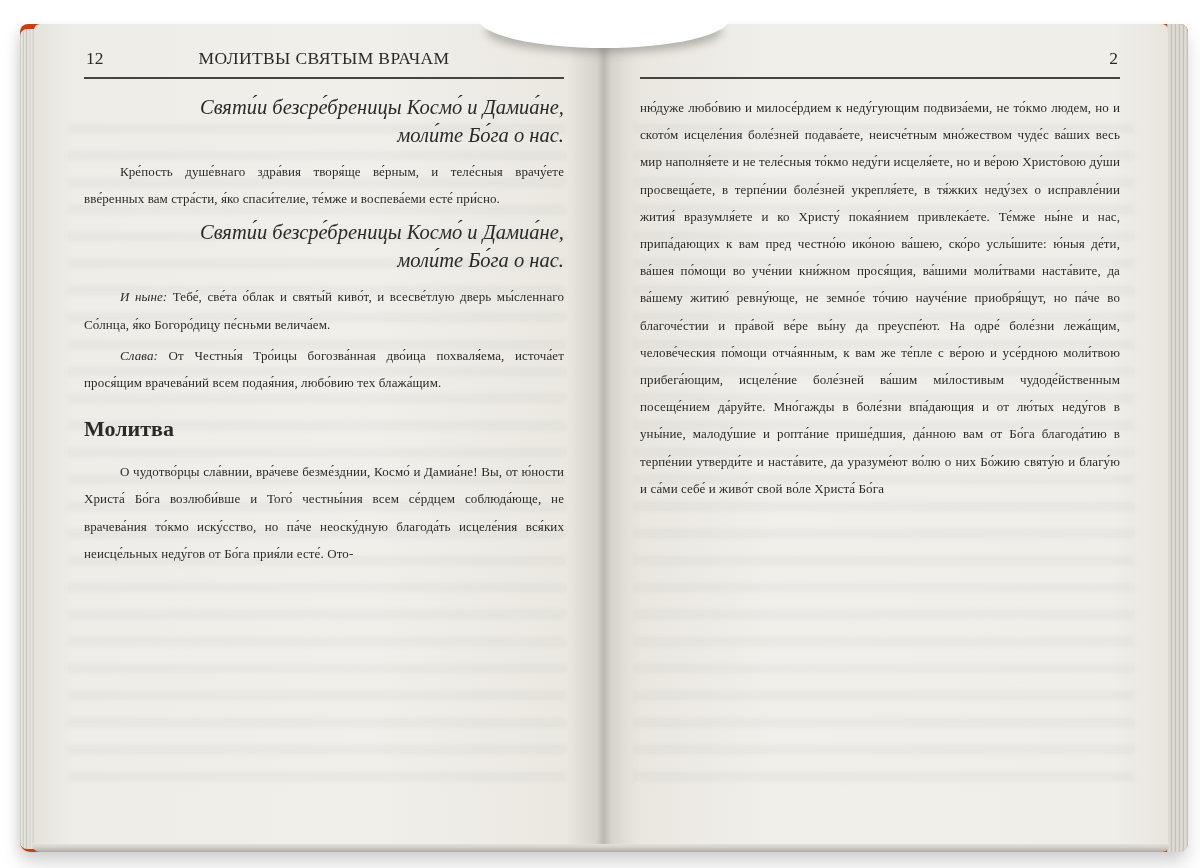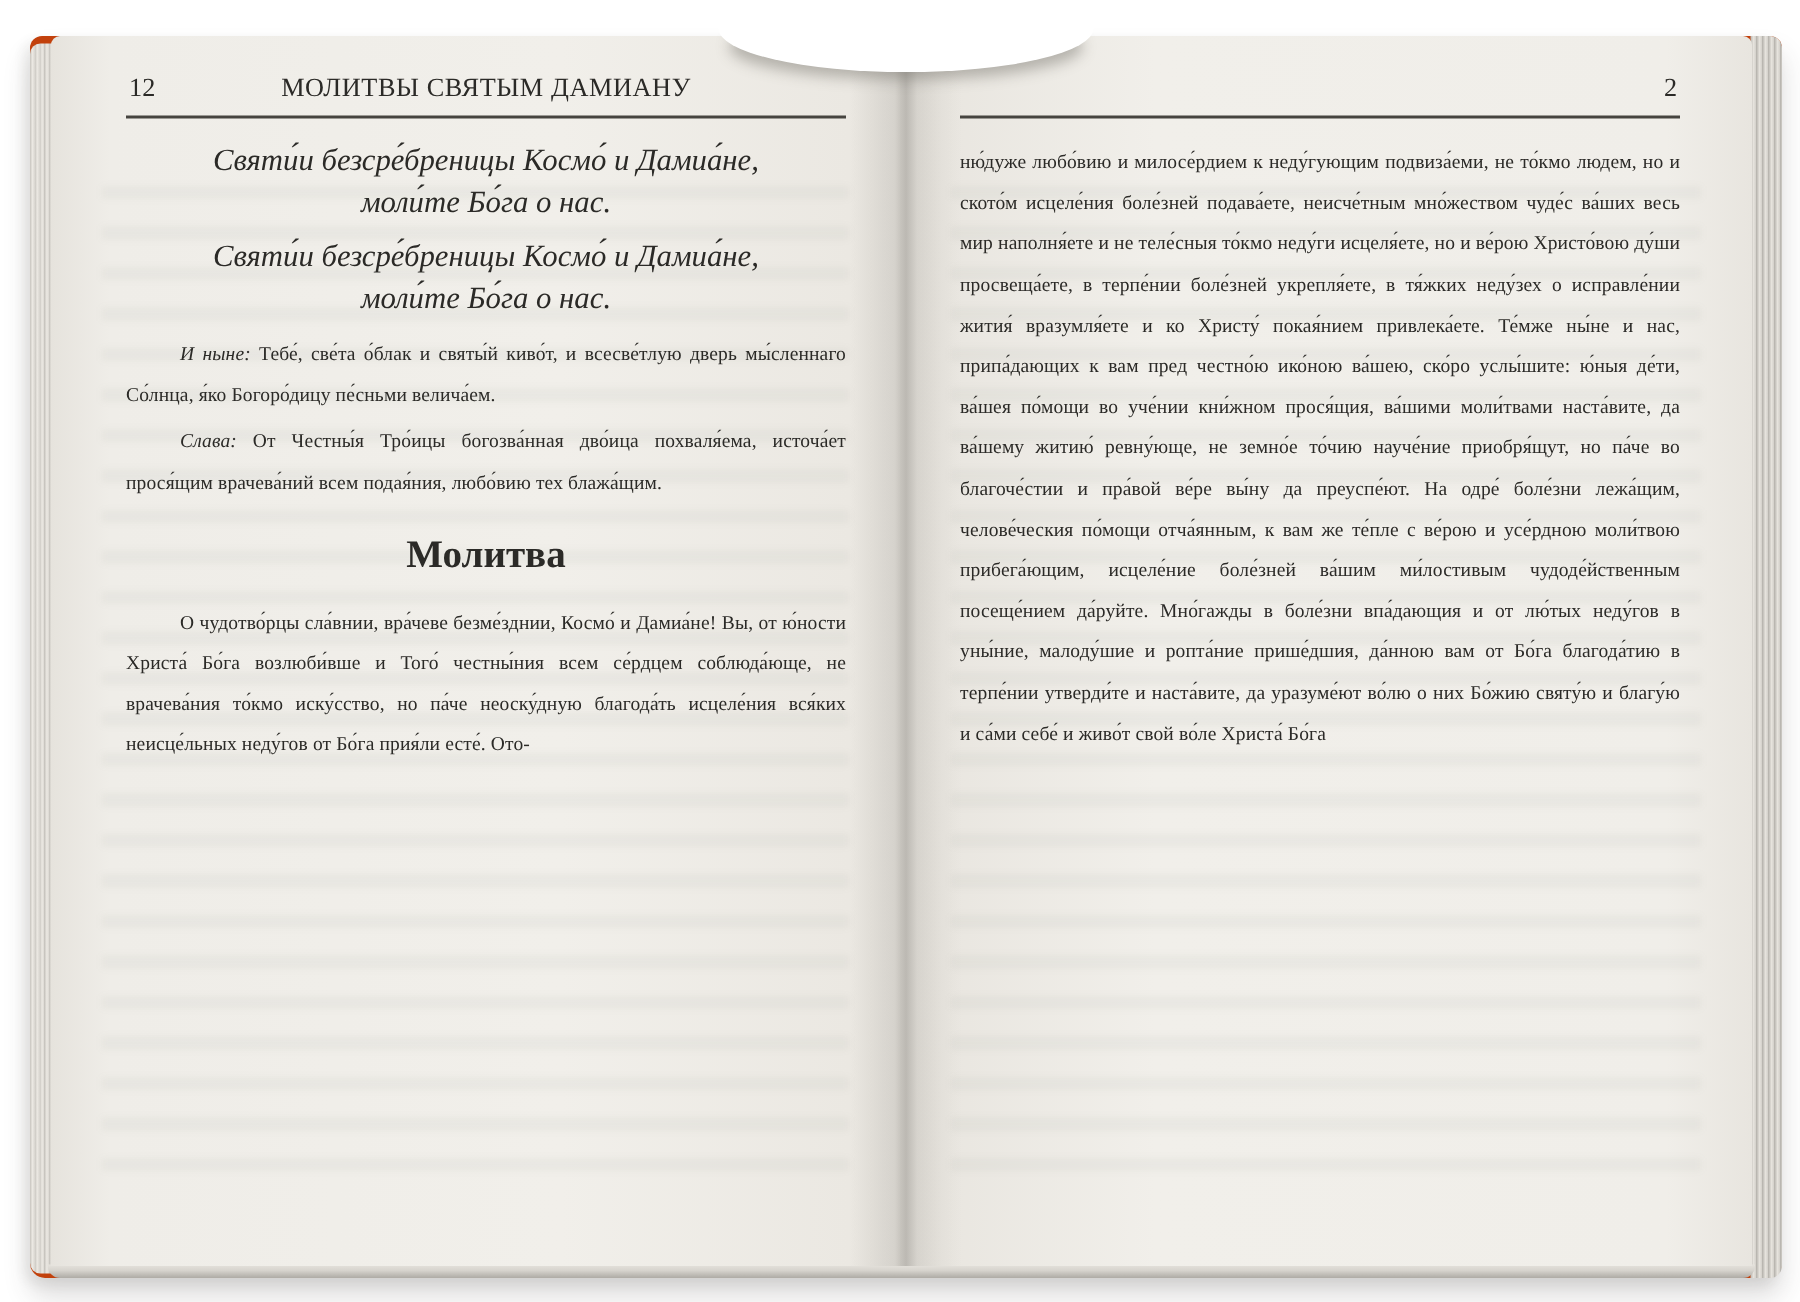--- a/index.html
+++ b/index.html
@@ -76,55 +76,56 @@
     text-align:center;font-size:17.5px;letter-spacing:0.4px;line-height:24px;
     white-space:nowrap;
   }
   .running-head .rh-num{
     position:absolute;top:0;font-size:17.5px;line-height:24px;
   }
   .page-left .rh-num{left:2px;}
   .page-right .rh-num{right:2px;}
   .body-text{position:relative;z-index:2;}
   .refrain{
-    font-style:italic;text-align:center;
+    font-style:italic;text-align:right;
     font-size:20.5px;line-height:26px;
     margin:7px 0 10px;
   }
   .para{
     margin:0;text-align:justify;text-indent:36px;
     font-size:13px;line-height:27.2px;
     letter-spacing:0.1px;
   }
   .para.cont{text-indent:0;}
   .para .lead{font-style:italic;}
   .section-heading{
-    font-weight:bold;text-align:center;
-    font-size:26px;margin:20px 0 16px;
+    font-weight:bold;
+    font-size:22px;margin:20px 0 16px;
   }
 </style>
 </head>
 <body>
 
 <div class="book">
   <div class="edge-left"></div>
   <div class="edge-right"></div>
   <div class="edge-bottom"></div>
 
   <div class="pages">
 
     <div class="page page-left">
       <div class="ghost"></div>
       <div class="running-head">
         <span class="rh-num">12</span>
-        <div class="rh-title">МОЛИТВЫ СВЯТЫМ ДАМИАНУ</div>
+        <div class="rh-title">МОЛИТВЫ СВЯТЫМ ВРАЧАМ</div>
       </div>
       <div class="body-text">
         <div class="refrain">Святи́и безсре́бреницы Космо́ и Дамиа́не,</div>
         <div class="refrain" style="margin-top:-8px">моли́те Бо́га о нас.</div>
+        <p class="para">Кре́пость душе́внаго здра́вия творя́ще ве́рным, и теле́сныя врачу́ете вве́ренных вам стра́сти, я́ко спаси́телие, те́мже и воспева́еми есте́ при́сно.</p>
         <div class="refrain">Святи́и безсре́бреницы Космо́ и Дамиа́не,</div>
         <div class="refrain" style="margin-top:-8px">моли́те Бо́га о нас.</div>
         <p class="para" style="margin-top:4px"><span class="lead">И ныне:</span> <span>Тебе́, све́та о́блак и святы́й киво́т, и всесве́тлую дверь мы́сленнаго Со́лнца, я́ко Богоро́дицу пе́сньми велича́ем.</span></p>
         <p class="para" style="margin-top:4px"><span class="lead">Слава:</span> <span>От Честны́я Тро́ицы богозва́нная дво́ица похваля́ема, источа́ет прося́щим врачева́ний всем подая́ния, любо́вию тех блажа́щим.</span></p>
         <div class="section-heading">Молитва</div>
         <p class="para">О чудотво́рцы сла́внии, вра́чеве безме́зднии, Космо́ и Дамиа́не! Вы, от ю́ности Христа́ Бо́га возлюби́вше и Того́ честны́ния всем се́рдцем соблюда́юще, не врачева́ния то́кмо иску́сство, но па́че неоску́дную благода́ть исцеле́ния вся́ких неисце́льных неду́гов от Бо́га прия́ли есте́. Ото-</p>
       </div>
     </div>
 
     <div class="page page-right">

